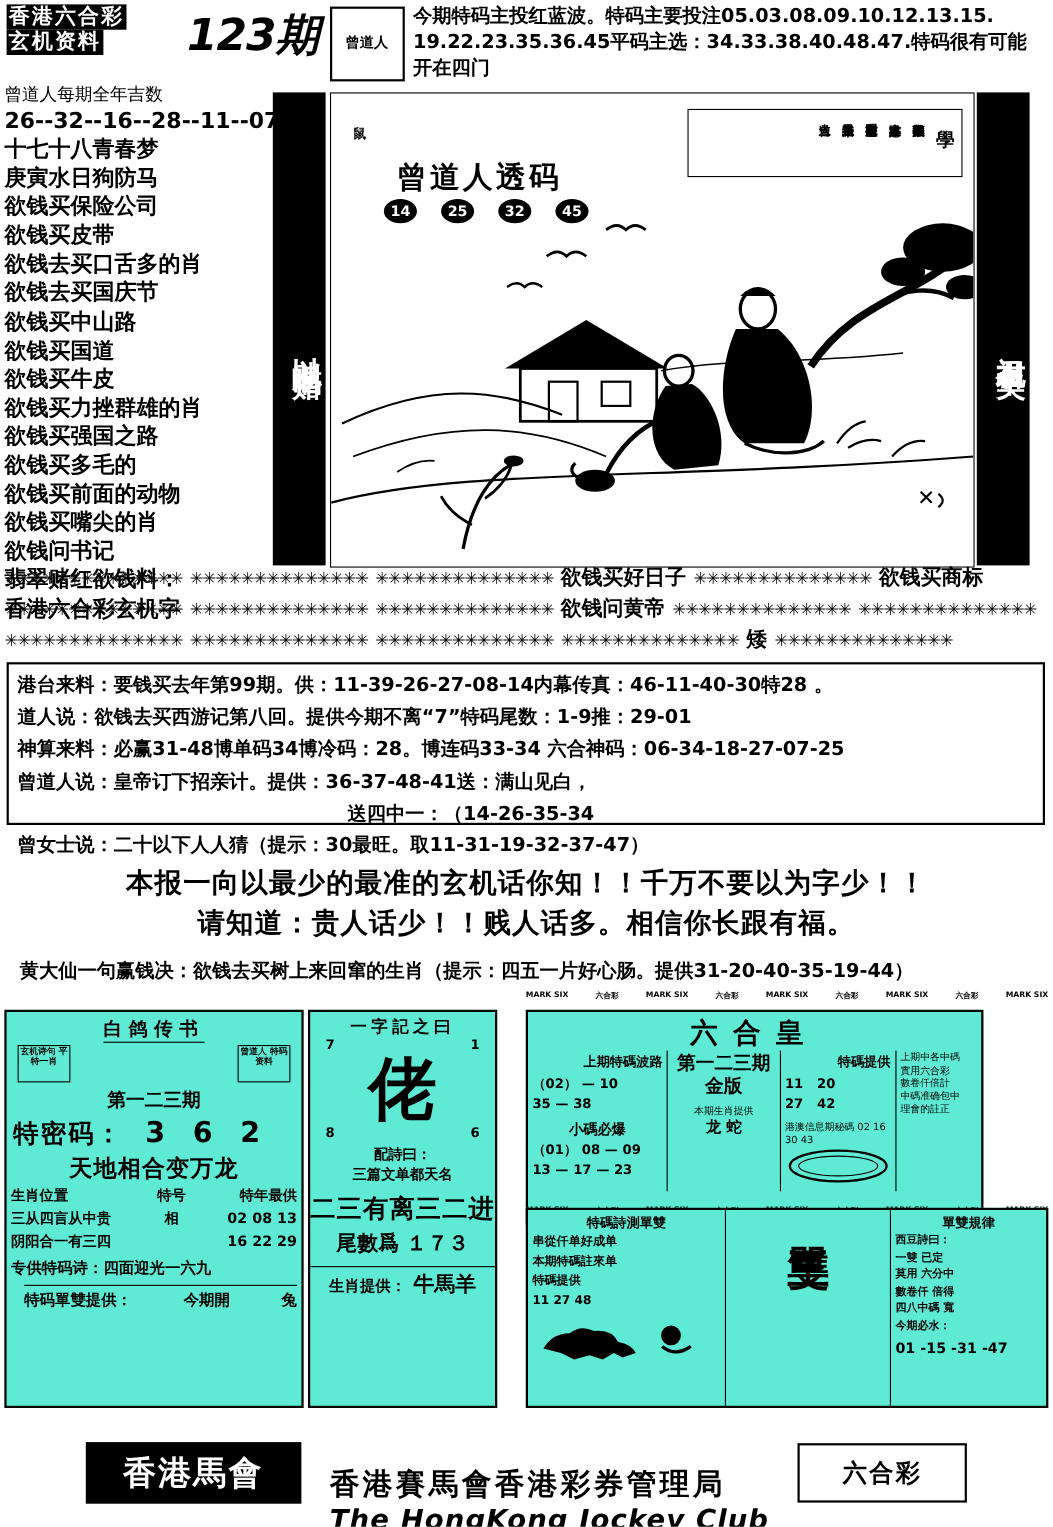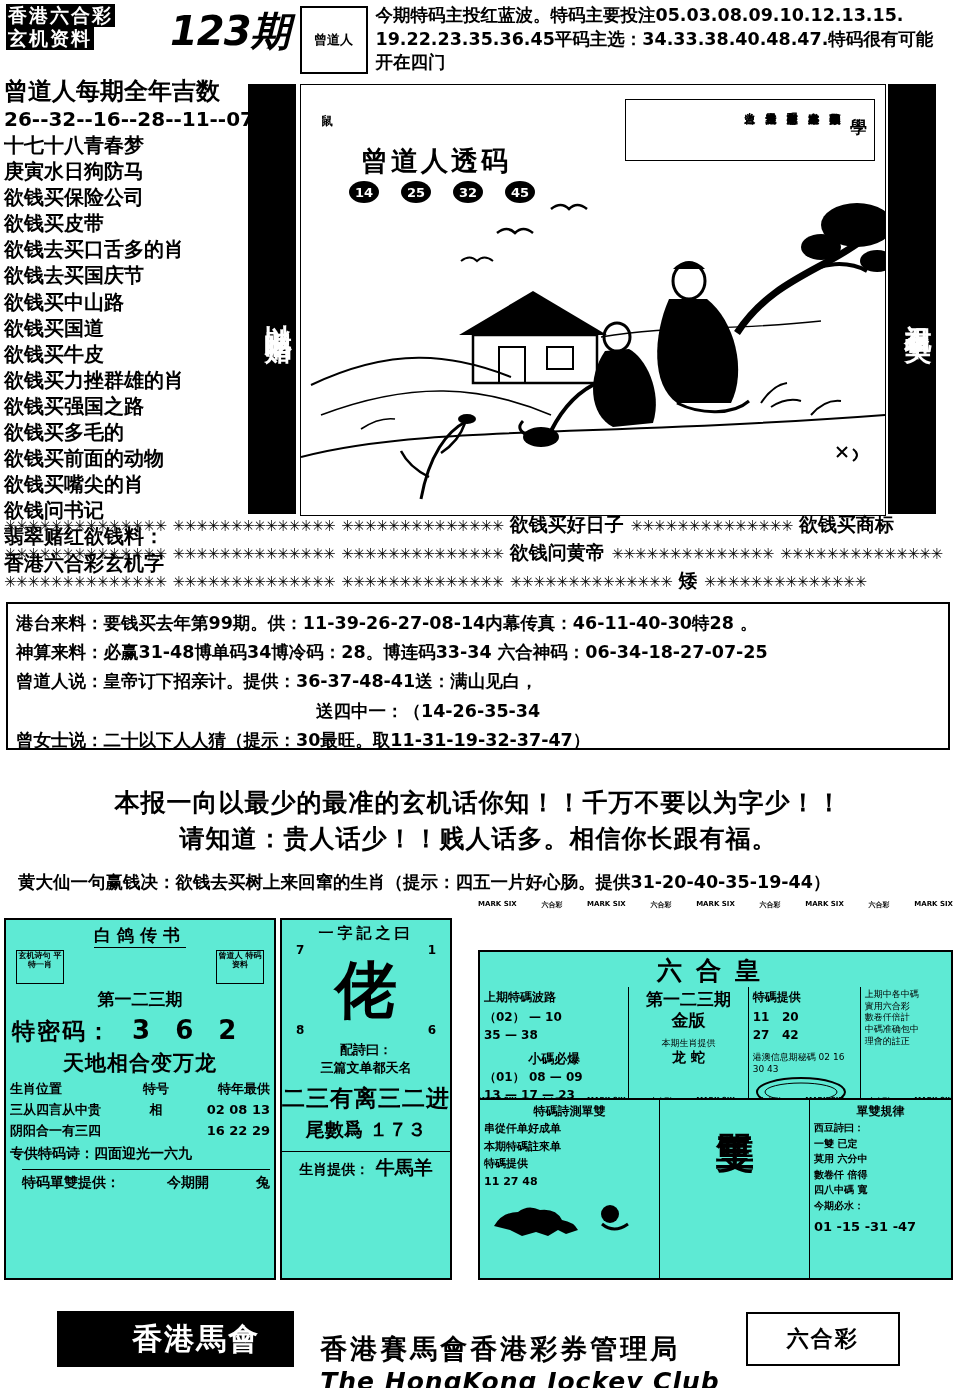--- a/index.html
+++ b/index.html
@@ -11,21 +11,21 @@
   .hdr-logo{width:160px;flex:0 0 160px;}
   .hdr-logo .l1,.hdr-logo .l2{font-weight:bold;font-size:19px;letter-spacing:2px;
       background:#000;color:#fff;display:inline-block;padding:1px 2px;line-height:21px;}
   .issue{font-size:40px;font-weight:bold;font-style:italic;margin:0 10px 0 4px;letter-spacing:-1px;}
   .stamp{width:64px;height:64px;border:2px solid #000;display:flex;align-items:center;justify-content:center;
       font-size:13px;font-weight:bold;line-height:1.05;text-align:center;margin-top:2px;}
   .hdr-text{flex:1;font-size:17.5px;font-weight:bold;line-height:1.35;margin-left:8px;}
 
   
   .left-col{position:absolute;left:4px;top:76px;width:250px;}
-  .left-col .lc-title{font-size:24px;font-weight:bold;line-height:1.25;}
+  .left-col .lc-title{font-size:16px;font-weight:normal;line-height:1.25;}
   .left-col .lc-num{font-size:20px;font-weight:bold;line-height:1.3;letter-spacing:0px;}
   .left-col .lc-line{font-size:20px;font-weight:bold;line-height:1.305;white-space:nowrap;}
 
   
   .vbanner{position:absolute;background:#000;color:#fff;writing-mode:vertical-rl;text-orientation:upright;
       font-weight:bold;text-align:center;letter-spacing:4px;}
   .vb1{left:248px;top:84px;width:48px;height:430px;font-size:27px;padding-top:24px;box-sizing:border-box;}
   .vb2{left:888px;top:84px;width:48px;height:430px;font-size:27px;padding-top:24px;box-sizing:border-box;}
 
   
@@ -59,21 +59,21 @@
       font-family:"DejaVu Serif","Liberation Serif",serif;letter-spacing:1px;}
   .big2{position:absolute;left:0;top:822px;width:957px;text-align:center;font-size:25px;font-weight:bold;
       font-family:Liberation Mono, monospace;letter-spacing:1px;}
   .huangline{position:absolute;left:18px;top:870px;font-size:17.5px;font-weight:bold;white-space:nowrap;}
 
   
   .lower{position:absolute;left:4px;top:900px;width:949px;height:380px;}
   .card{position:absolute;border:2px solid #000;box-sizing:border-box;background:#5eead4;}
   .c1{left:0;top:18px;width:272px;height:362px;}
   .c2{left:276px;top:18px;width:172px;height:362px;}
-  .c3{left:474px;top:18px;width:475px;height:196px;margin-top:32px;}
+  .c3{left:474px;top:18px;width:416px;height:196px;}
   .c4{left:474px;top:198px;width:475px;height:182px;}
 
   .mark-strip{position:absolute;left:474px;top:0;width:475px;font-size:7px;font-weight:bold;
       display:flex;justify-content:space-between;letter-spacing:0px;}
   .mark-strip2{position:absolute;left:474px;top:196px;width:475px;font-size:7px;font-weight:bold;
       display:flex;justify-content:space-between;}
 
   .c1 .t1{text-align:center;font-size:17px;font-weight:bold;margin-top:4px;letter-spacing:6px;
       border-bottom:1px solid #000;display:inline-block;}
   .c1 .seals{display:flex;justify-content:space-between;padding:2px 10px;}
@@ -103,41 +103,41 @@
       font-family:"DejaVu Serif","Liberation Serif",serif;}
   .c2 .zodiac{border-top:1px solid #000;margin-top:8px;padding-top:3px;text-align:center;font-size:19px;font-weight:bold;
       font-family:"DejaVu Serif","Liberation Serif",serif;}
 
   .c3 .title{text-align:center;font-size:25px;font-weight:bold;letter-spacing:14px;margin-top:2px;}
   .c3 .body{display:flex;}
   .c3 .colA{width:150px;padding:2px 4px;}
   .c3 .colB{width:118px;padding:2px 4px;border-left:1px solid #000;border-right:1px solid #000;}
   .c3 .colC{width:110px;padding:2px 4px;}
   .c3 .colD{width:88px;padding:2px 4px;border-left:1px solid #000;}
-  .c3 h5{margin:0 0 2px 0;font-size:12px;text-align:left;}
+  .c3 h5{margin:0 0 2px 0;font-size:12px;text-align:right;}
   .c3 .pair{font-size:12px;font-weight:bold;line-height:1.5;}
   .c3 .mid{text-align:center;font-size:17px;font-weight:bold;line-height:1.25;}
   .c3 .small{font-size:9px;line-height:1.3;}
   .c3 .red{font-weight:bold;font-size:13px;text-align:center;}
 
   .c4 .inner{display:flex;height:100%;}
   .c4 .p1{width:180px;border-right:1px solid #000;padding:3px 4px;box-sizing:border-box;}
   .c4 .p2{width:150px;border-right:1px solid #000;padding:3px;box-sizing:border-box;text-align:center;}
   .c4 .p3{flex:1;padding:3px 4px;box-sizing:border-box;}
   .c4 .ttl{font-size:12px;font-weight:bold;text-align:center;}
   .c4 .ln{font-size:11px;font-weight:bold;line-height:1.6;}
   .c4 .vword{writing-mode:vertical-rl;text-orientation:upright;font-size:38px;font-weight:bold;
       font-family:"DejaVu Serif","Liberation Serif",serif;margin:0 auto;letter-spacing:2px;}
   .c4 .rl{font-size:10px;font-weight:bold;line-height:1.55;}
 
   
   .footer{position:absolute;left:0;top:1290px;width:957px;height:98px;display:flex;align-items:center;
       justify-content:center;gap:26px;}
   .foot-logo{width:196px;height:56px;background:#000;color:#fff;display:flex;align-items:center;
-      justify-content:center;font-size:30px;font-weight:bold;letter-spacing:2px;padding-left:41px;}
+      justify-content:center;font-size:30px;font-weight:bold;letter-spacing:2px;}
   .foot-mid{text-align:left;margin-top:48px;}
   .foot-mid .cn{font-size:27px;font-weight:bold;letter-spacing:3px;}
   .foot-mid .en{font-size:25px;font-weight:bold;font-style:italic;letter-spacing:1px;}
   .foot-right{width:150px;height:50px;border:2px solid #000;display:flex;align-items:center;justify-content:center;
       font-size:22px;font-weight:bold;letter-spacing:2px;}
 </style>
 </head>
 <body>
 
 <div class="page">
@@ -266,20 +266,21 @@
     <span class="dots">✳✳✳✳✳✳✳✳✳✳✳✳✳✳</span>
     <span class="dots">✳✳✳✳✳✳✳✳✳✳✳✳✳✳</span>
     <span class="dots">✳✳✳✳✳✳✳✳✳✳✳✳✳✳</span>
     <span class="dots">✳✳✳✳✳✳✳✳✳✳✳✳✳✳</span>
     <span>矮</span>
     <span class="dots">✳✳✳✳✳✳✳✳✳✳✳✳✳✳</span>
   </div>
 
   <div class="box">
     <div>港台来料：要钱买去年第99期。供：11-39-26-27-08-14内幕传真：46-11-40-30特28 。</div>
+    <div>道人说：欲钱去买西游记第八回。提供今期不离“7”特码尾数：1-9推：29-01</div>
     <div>神算来料：必赢31-48博单码34博冷码：28。博连码33-34 六合神码：06-34-18-27-07-25</div>
     <div>曾道人说：皇帝订下招亲计。提供：36-37-48-41送：满山见白，</div>
     <div class="ind">送四中一：（14-26-35-34</div>
     <div>曾女士说：二十以下人人猜（提示：30最旺。取11-31-19-32-37-47）</div>
   </div>
 
   <div class="big1">本报一向以最少的最准的玄机话你知！！千万不要以为字少！！</div>
   <div class="big2">请知道：贵人话少！！贱人话多。相信你长跟有福。</div>
   <div class="huangline">黄大仙一句赢钱决：欲钱去买树上来回窜的生肖（提示：四五一片好心肠。提供31-20-40-35-19-44）</div>
 

